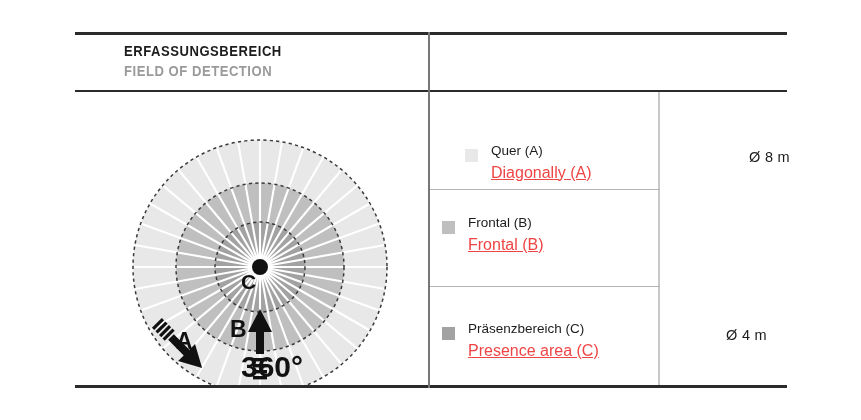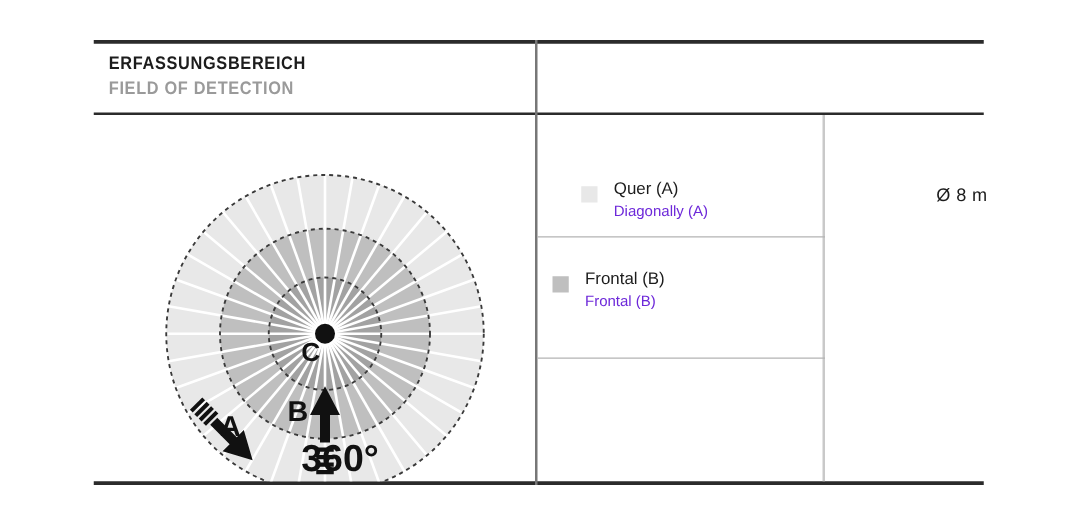--- a/index.html
+++ b/index.html
@@ -48,20 +48,21 @@
     top: 60px;
     width: 2px;
     height: 293px;
     background: #c9c9c9;
   }
 
   
   .col-head {
     position: absolute;
     top: 10px;
+    margin-left: 37px;
   }
   .col-head.left  { left: 12px; }
   .col-head.right { left: 366px; }
 
   .head-de {
     font-family: "Liberation Sans", sans-serif;
     font-weight: bold;
     font-size: 14.5px;
     letter-spacing: 0.6px;
     color: #1c1c1c;
@@ -116,23 +117,24 @@
     left: 38px;
     top: 33px;
     white-space: nowrap;
   }
   .label-de {
     font-size: 13.5px;
     color: #1c1c1c;
     line-height: 1.45;
   }
   .label-en {
-    font-size: 12px;
-    color: #6d28d9;
+    font-size: 16px;
+    color: #ef4444;
     line-height: 1.45;
+    text-decoration: underline;
   }
   .range-value {
     position: absolute;
     left: 228px;
     top: 0;
     width: 129px;
     height: 97px;
     display: flex;
     align-items: center;
     justify-content: center;
@@ -182,20 +184,28 @@
   </div>
 
   <div class="range-row r1">
     <div class="swatch" style="background: rgb(191, 191, 191);"></div>
     <div class="row-labels">
       <div class="label-de">Frontal (B)</div>
       <div class="label-en">Frontal (B)</div>
     </div>
   </div>
 
+  <div class="range-row r2">
+    <div class="swatch" style="background: rgb(162, 162, 162);"></div>
+    <div class="row-labels">
+      <div class="label-de">Präsenzbereich (C)</div>
+      <div class="label-en">Presence area (C)</div>
+    </div>
+    <div class="range-value">Ø 4 m</div>
+  </div>
 
   <div id="diagram">
     <svg id="dsvg" width="353" height="293" viewBox="0 0 353 293">
       <g id="zone-layer">
           <circle cx="185" cy="175" r="127" fill="#e8e8e8"></circle>
           <circle cx="185" cy="175" r="84" fill="#bfbfbf"></circle>
           <circle cx="185" cy="175" r="45" fill="#a2a2a2"></circle>
         </g>
       <g id="spoke-layer">
           <line x1="185" y1="175" x2="185" y2="48" stroke="#ffffff" stroke-width="2.1"></line>

